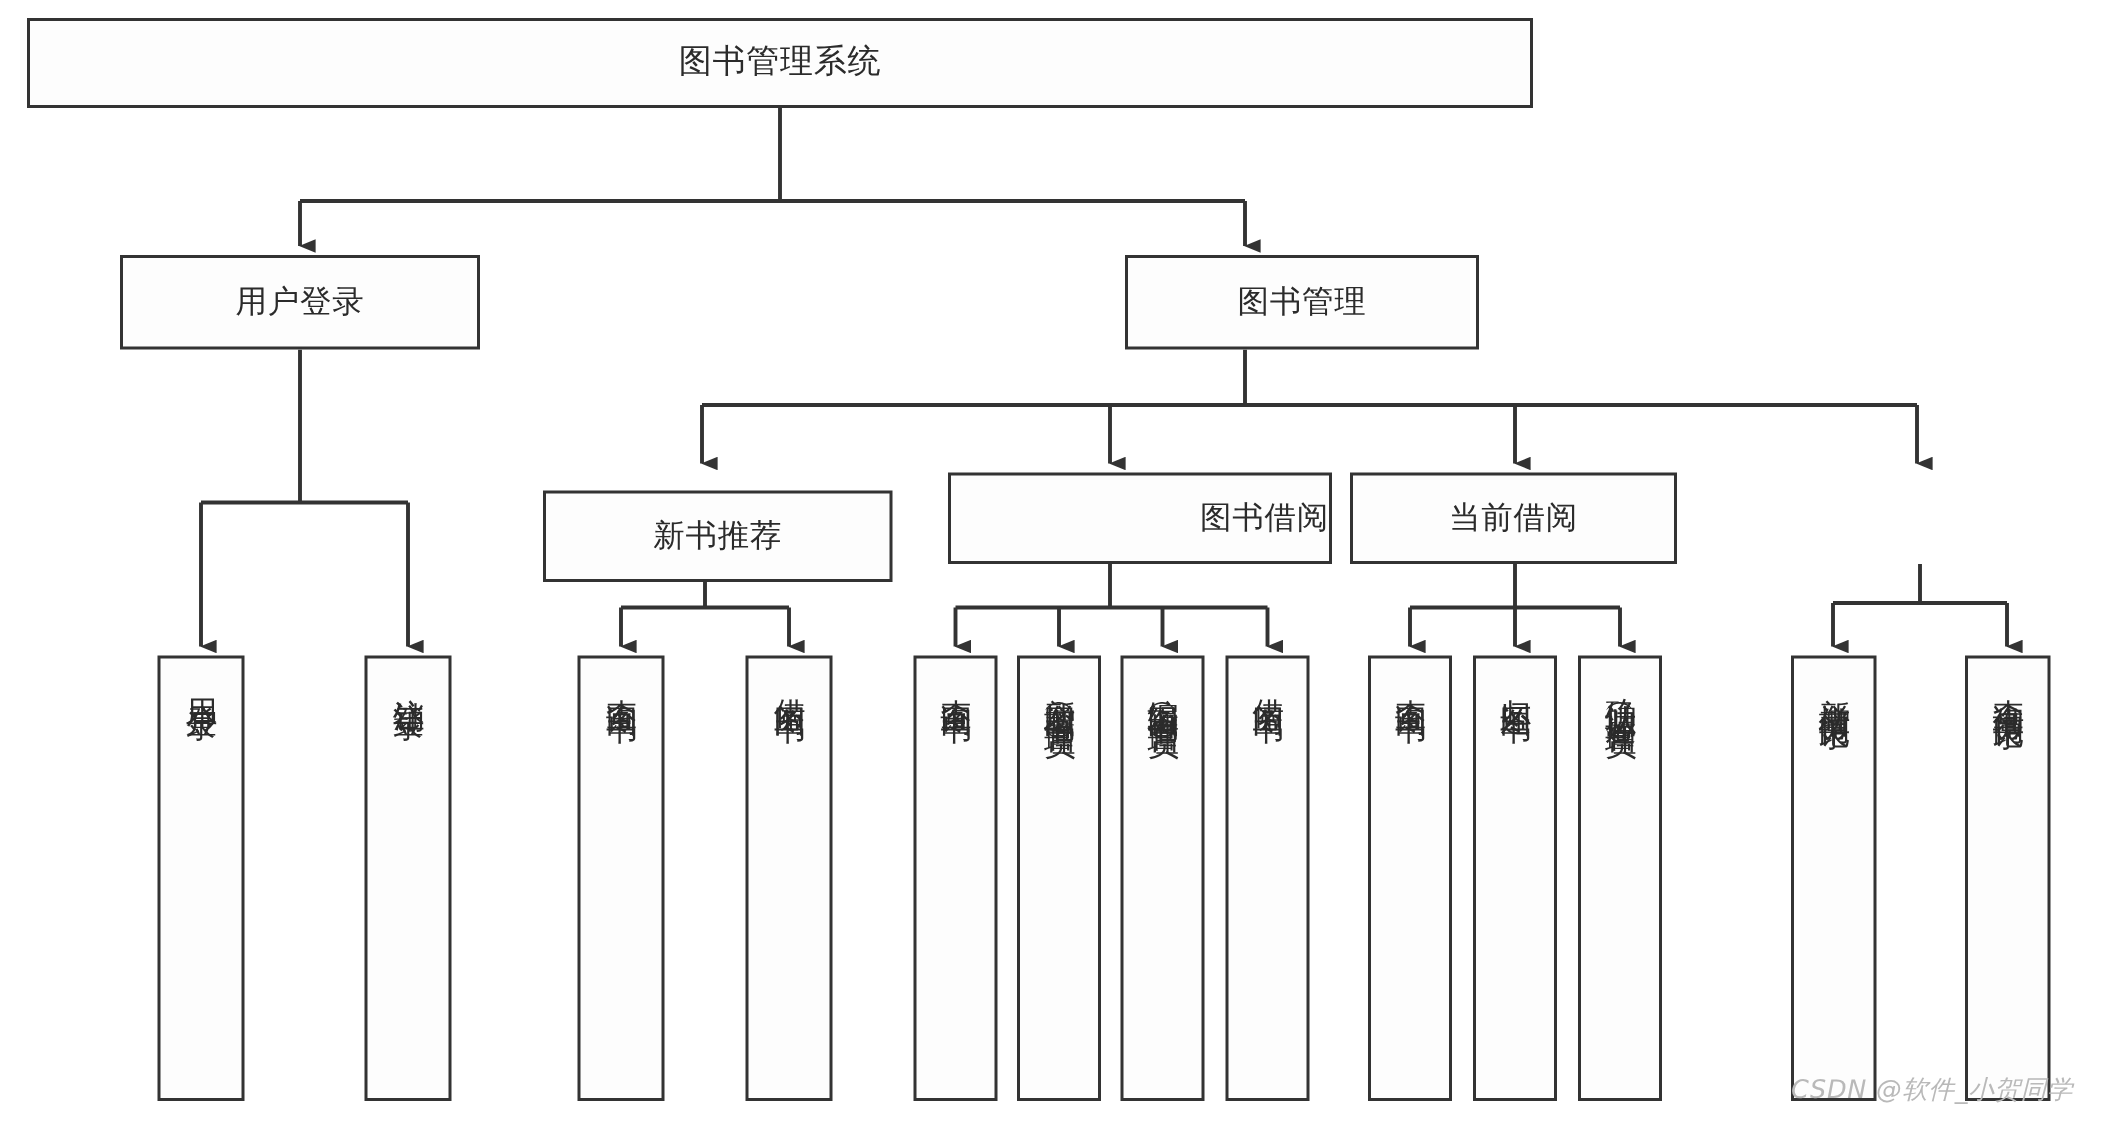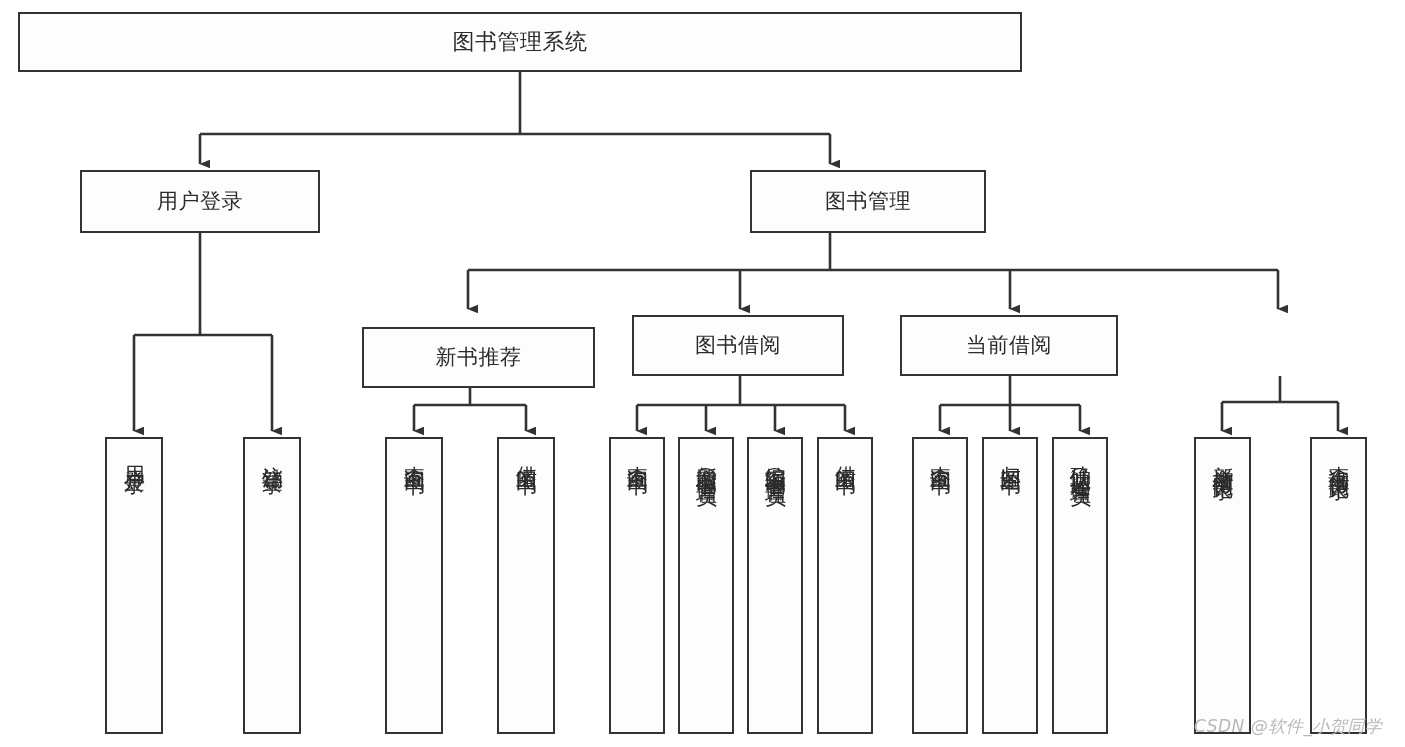--- a/index.html
+++ b/index.html
@@ -134,21 +134,21 @@
   <div class="node horiz" style="left:80px; top:170px; width:240px; height:63px;">
     <span class="node-label">用户登录</span>
   </div>
   <div class="node horiz" style="left:750px; top:170px; width:236px; height:63px;">
     <span class="node-label">图书管理</span>
   </div>
 
   <div class="node horiz" style="left:362px; top:315px; width:233px; height:61px;margin-top:12px;">
     <span class="node-label">新书推荐</span>
   </div>
-  <div class="node horiz" style="left:632px; top:315px; width:212px; height:61px;">
+  <div class="node horiz" style="left:632px; top:315px; width:256px; height:61px;justify-content:flex-end;">
     <span class="node-label">图书借阅</span>
   </div>
   <div class="node horiz" style="left:900px; top:315px; width:218px; height:61px;">
     <span class="node-label">当前借阅</span>
   </div>
 
   <div class="node vert" style="left:105px; top:437px; width:58px; height:297px;">
     <span class="node-label">用户登录</span>
   </div>
   <div class="node vert" style="left:243px; top:437px; width:58px; height:297px;">

